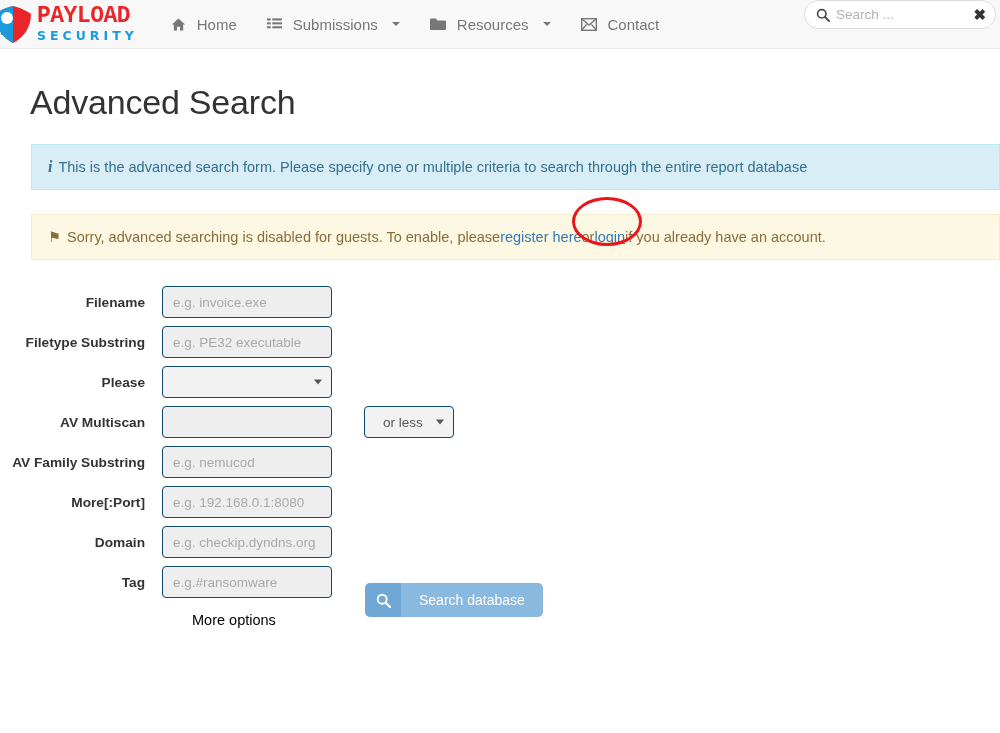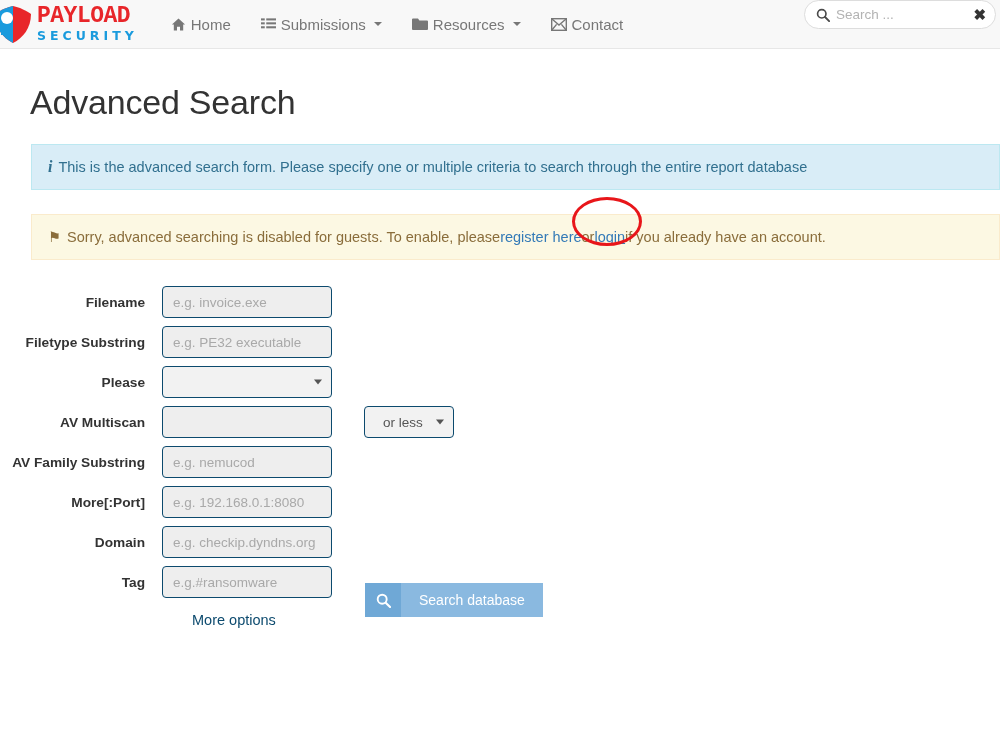--- a/index.html
+++ b/index.html
@@ -67,21 +67,21 @@
   }
 
   .nav-items {
     display: flex;
     align-items: center;
     height: 49px;
   }
   .nav-item {
     display: flex;
     align-items: center;
-    gap: 5px;
+    gap: 11px;
     padding: 0 15px;
     height: 49px;
     color: #777777;
     font-size: 15px;
     text-decoration: none;
     cursor: pointer;
     white-space: nowrap;
   }
   .nav-icon {
     display: inline-flex;
@@ -259,33 +259,33 @@
     align-items: center;
     margin-top: 14px;
   }
   .more-options {
     width: 162px;
     padding-right: 17px;
     box-sizing: border-box;
     text-align: left;
     padding-left: 192px;
     font-size: 14.5px;
-    color: #0c4a6e;
+    color: #000000;
     text-decoration: none;
     white-space: nowrap;
     cursor: pointer;
   }
   .search-btn {
     position: absolute;
     left: 365px;
     top: 583px;
     display: flex;
     align-items: stretch;
     height: 34px;
-    border-radius: 0;
+    border-radius: 5px;
     overflow: hidden;
     cursor: pointer;
     border: none;
     padding: 0;
   }
   .search-btn .btn-icon {
     background: #6fa8d6;
     width: 36px;
     display: flex;
     align-items: center;

